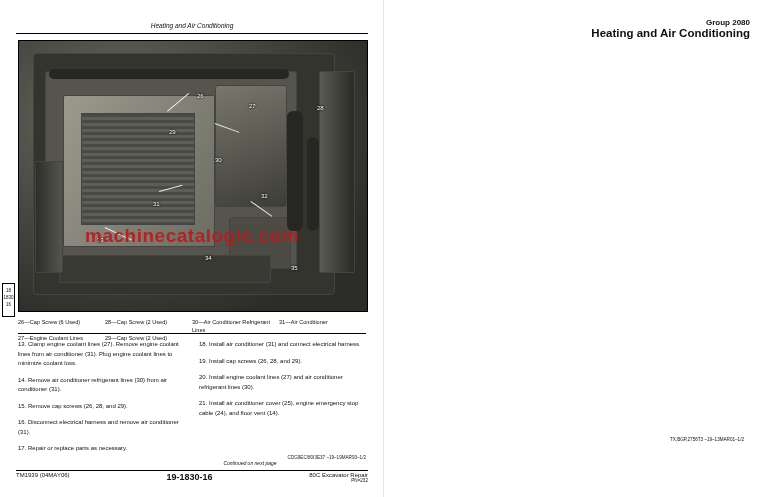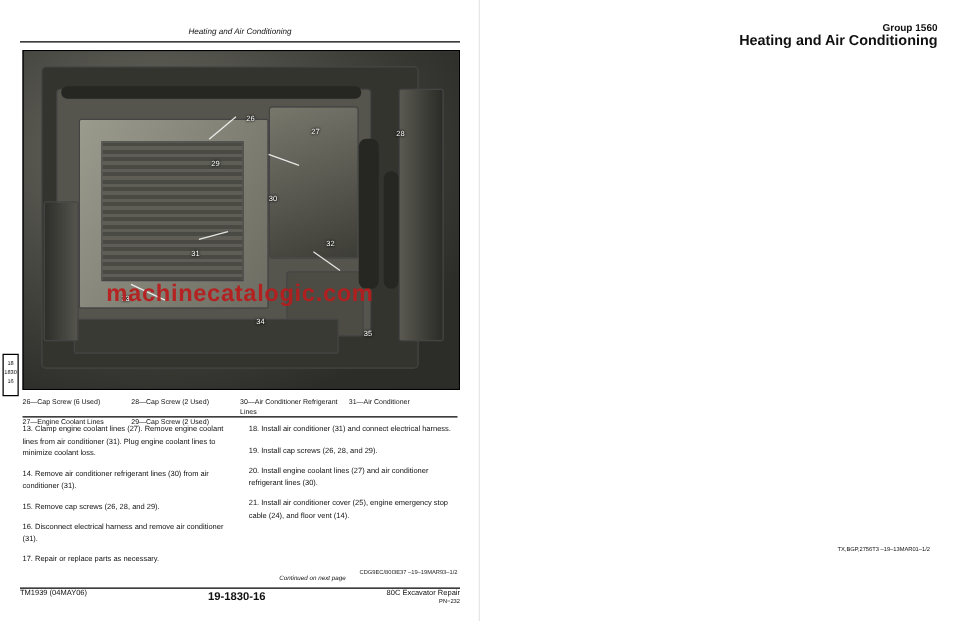--- a/index.html
+++ b/index.html
@@ -331,21 +331,21 @@
     <div class="right">
       <div>80C Excavator Repair</div>
       <div class="sub">PN=232</div>
     </div>
   </div>
 </div>
 
 <div class="vline"></div>
 
 <div class="page page-right">
-  <div class="rp-group">Group 1560</div>
+  <div class="rp-group">Group 2080</div>
   <div class="rp-title">Heating and Air Conditioning</div>
   <div class="rp-title-rule"></div>
 
   <div class="rp-code">TX,BGP,2756T3   –19–13MAR01–1/2</div>
 
   <div class="rp-footer-rule"></div>
   <div class="rp-footer">
     
     
     

